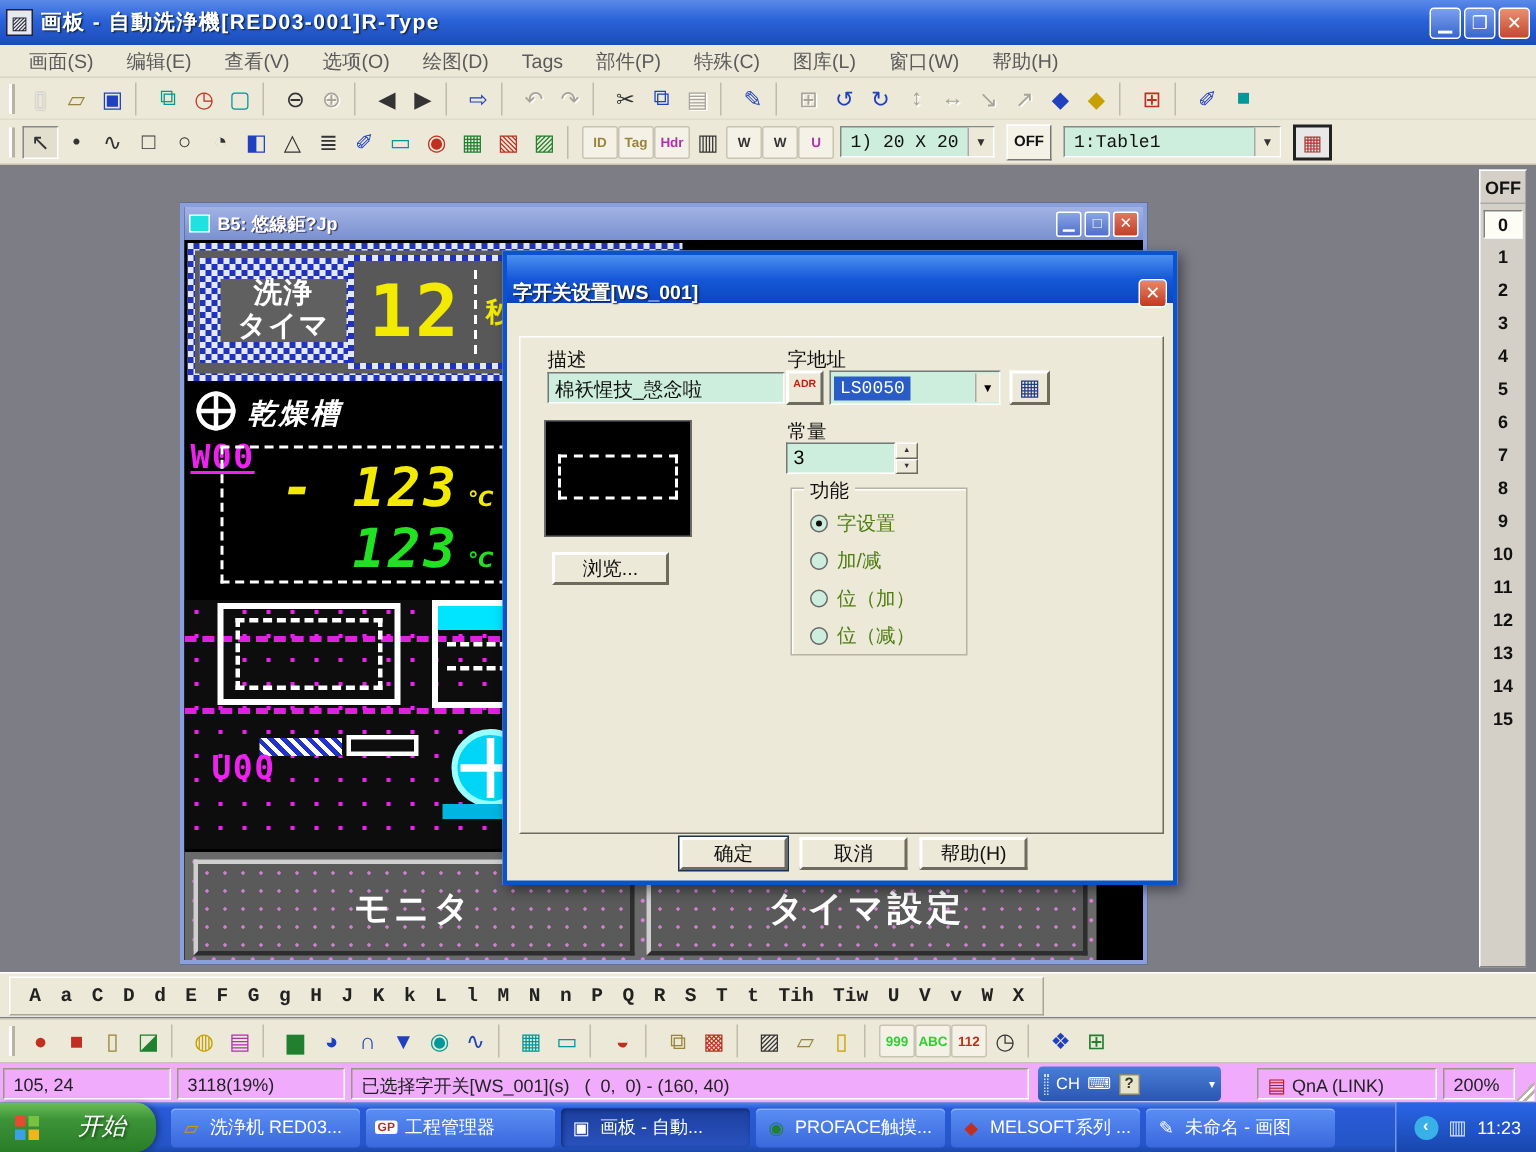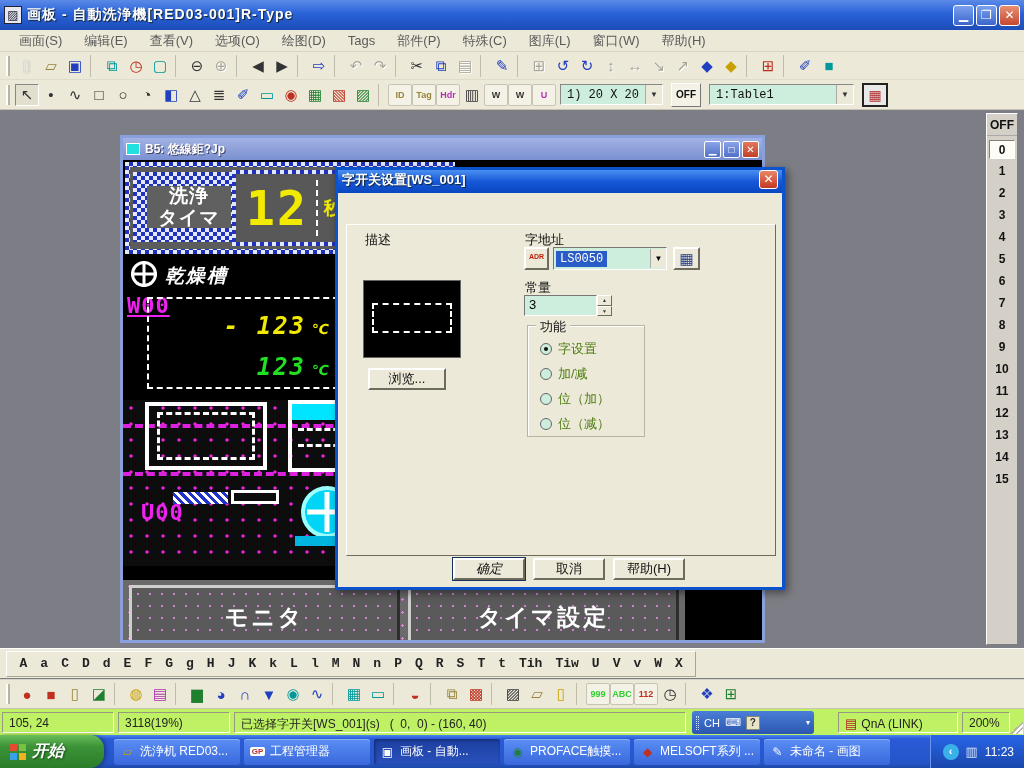--- a/index.html
+++ b/index.html
@@ -103,21 +103,21 @@
     background:#fff; transform:translateY(-50%); }
   .wlabel, .ulabel { font-family:"DejaVu Sans Mono","Liberation Mono",monospace; color:#ee22ee;
     font-weight:bold; font-size:22px; letter-spacing:1px; }
   .hmi-row2 .wlabel { position:absolute; left:4px; top:38px;text-decoration:underline; }
   .tempgroups { position:absolute; left:24px; top:8px; display:flex; gap:26px; }
   .tgroup { width:192px;font-style:italic; }
   .tg-title { color:#fff; font-weight:bold; font-size:19px; letter-spacing:2px; margin-left:18px; }
   .tg-box { margin-top:8px; border:2px dashed #fff; height:92px; padding:6px 8px 0;
     display:flex; flex-direction:column; justify-content:space-around; }
   .trow { display:flex; align-items:baseline; justify-content:flex-end; }
-  .t-set, .t-act { font-size:24px; letter-spacing:2px; }
+  .t-set, .t-act { font-size:36px; letter-spacing:2px; }
   .tunit { font-size:14px; font-weight:bold; margin-left:6px; }
 
   .dots { background-color:#0d0d0d;
     background-image:radial-gradient(circle,#ee22ee 1.5px,transparent 1.7px);
     background-size:16px 16px; }
   .hmi-row3 { position:absolute; left:0; top:240px; width:639px; height:166px; }
   .dashline { position:absolute; left:0; right:0; border-top:4px dashed #dd22dd; }
   .tank { position:absolute; border:4px solid #fff; }
   .tank .inner-dash { position:absolute; left:8px; right:8px; top:6px; bottom:6px; border:3px dashed #fff; }
   .tankC .band { position:absolute; left:0; right:0; top:0; height:16px; background:#00e5ff; }
@@ -130,32 +130,32 @@
   .pump::after { content:""; position:absolute; top:50%; left:2px; right:2px; height:5px;
     background:#fff; transform:translateY(-50%); }
   .pumpbase { position:absolute; left:172px; top:136px; width:66px; height:10px; background:#00b5e0; }
   .pipe { position:absolute; border:3px solid #fff; height:14px; }
   .pipe.hatch { background:repeating-linear-gradient(45deg,#2233cc 0 3px,#fff 3px 6px); border:none; height:12px; }
   .hmi-row3 .ulabel { position:absolute; left:18px; top:100px; }
 
   .dots-gray { background-color:#6a6a6a;
     background-image:radial-gradient(circle,#e080e0 1.2px,transparent 1.4px);
     background-size:13px 13px; }
-  .hmi-row4 { position:absolute; left:0; top:420px; width:562px; height:74px;
+  .hmi-row4 { position:absolute; left:0; top:408px; width:608px; height:74px;
     display:flex; gap:8px; padding:5px 6px; }
   .hmi-btn { flex:1; background:#5a5a5a; border:3px solid; border-color:#cfcfcf #2e2e2e #2e2e2e #cfcfcf;
     background-image:radial-gradient(circle,#d080d0 1px,transparent 1.2px); background-size:12px 12px;
     display:flex; align-items:center; justify-content:center; color:#fff; font-weight:bold;
     font-size:23px; letter-spacing:3px; }
 
   
   .dialog { position:absolute; left:335px; top:57px; width:450px; height:423px; z-index:3;
     background:#ece9d8; border:3px solid #0a53cc; box-shadow:3px 3px 8px rgba(0,0,0,.45); }
   .dlg-title { height:23px; background:linear-gradient(180deg,#4a90f0,#1658d8 50%,#0a46c0);
-    display:flex; align-items:flex-end; padding:4px 4px; }
+    display:flex; align-items:flex-start; padding:16px 4px; }
   .dlg-title .dtext { color:#fff; font-weight:bold; font-size:13px; text-shadow:1px 1px 1px #123; }
   .dlg-close { margin-left:auto; width:19px; height:19px; border-radius:3px; border:1px solid #fff;
     background:linear-gradient(180deg,#e88868,#c43820); color:#fff; font-weight:bold; font-size:12px;
     line-height:17px; text-align:center; }
   .tabs { position:absolute; left:10px; top:32px; display:flex; }
   .tab { font-size:13px; color:#222; padding:3px 10px 4px; border:1px solid #9a9684; border-bottom:none;
     border-radius:3px 3px 0 0; background:#e4e0d0; margin-right:2px; position:relative; top:2px; }
   .tab.active { background:#f6f4ea; top:0; padding-top:5px; z-index:2; border-color:#888 #888 #f6f4ea #fff; }
   .tabpanel { position:absolute; left:8px; top:54px; width:430px; height:332px;
     border:1px solid; border-color:#fff #6d6a5e #6d6a5e #fff; background:#ece9d8; }
@@ -190,36 +190,36 @@
     font-size:13px; color:#111; }
   .radio-row { display:flex; align-items:center; margin-bottom:7px; }
   .radio-dot { width:12px; height:12px; border-radius:50%; background:#cdeedd; border:1px solid #666;
     margin-right:6px; position:relative; }
   .radio-row.on .radio-dot::after { content:""; position:absolute; left:3px; top:3px; width:4px; height:4px;
     border-radius:50%; background:#111; }
   .radio-row .rlabel { font-size:13px; color:#4d7c0f; }
   .dlg-buttons { position:absolute; left:0; bottom:7px; width:100%; display:flex; gap:8px;
     padding-left:115px; }
   .dlg-btn { width:72px; height:22px; line-height:18px; }
-  .dlg-btn.default { outline:1px solid #16325c;font-style:italic; }
+  .dlg-btn.default { outline:1px solid #16325c; }
 
   
   .letterbar { position:absolute; left:0; top:648px; width:1024px; height:30px; background:#ece9d8;
     border-top:1px solid #fff; display:flex; align-items:center; padding-left:6px; }
   .letterwrap { display:flex; align-items:center; border:1px solid; border-color:#fff #aaa696 #aaa696 #fff;
     height:26px; padding:0 6px; }
   .letter-key { font-size:13px; font-weight:bold; color:#222; padding:0 6.5px;
     font-family:"Liberation Mono","DejaVu Sans Mono",monospace; }
 
   
   .partsbar { position:absolute; left:0; top:679px; width:1024px; height:29px; background:#ece9d8;
     border-top:1px solid #d8d4c4; display:flex; align-items:center; padding-left:4px; }
 
   
-  .statusbar { position:absolute; left:0; top:708px; width:1024px; height:27px; background:#bef264;
+  .statusbar { position:absolute; left:0; top:708px; width:1024px; height:27px; background:#f0abfc;
     border-top:1px solid #c8c4b4; }
   .scell { position:absolute; top:3px; height:21px; border:1px solid; border-color:#9a9684 #fff #fff #9a9684;
     font-size:12px; color:#222; padding:3px 6px 0; overflow:hidden; }
   .langbar { position:absolute; left:692px; top:2px; width:122px; height:23px;
     background:linear-gradient(180deg,#4a7ed8,#2a56b0); border-radius:3px; display:flex;
     align-items:center; color:#fff; font-size:11px; padding:0 4px; gap:5px; }
   .langbar .lgrip { width:3px; height:14px; border-left:1px dotted #cdf; border-right:1px dotted #cdf; }
   .langbar .boxed { background:#e8e4c8; color:#333; border:1px solid #887; width:14px; height:14px;
     font-size:10px; line-height:12px; text-align:center; font-weight:bold; }
   .bookicon { color:#b02020; font-size:13px; margin-right:4px; }
@@ -231,21 +231,21 @@
     background:linear-gradient(180deg,#4a86f0 0%,#2a5ad8 12%,#2456c8 85%,#1c48a8 100%); display:flex;
     align-items:center; }
   .startbtn { width:104px; height:33px; border-radius:0 14px 14px 0;
     background:linear-gradient(180deg,#6abf58 0%,#3c9338 35%,#2a7d28 100%);
     display:flex; align-items:center; padding-left:10px; gap:6px;
     box-shadow:2px 0 4px rgba(0,0,0,.35); }
   .startlogo { width:16px; height:16px; display:grid; grid-template-columns:7px 7px; grid-gap:2px; }
   .startlogo i { width:7px; height:7px; display:block; }
   .startlogo .r{background:#e84a30}.startlogo .g{background:#7ac142}
   .startlogo .b{background:#3aa0e8}.startlogo .y{background:#f0b420}
-  .starttext { color:#fff; font-weight:bold; font-style:italic; font-size:16px; text-shadow:1px 1px 2px #1a4a18; }
+  .starttext { color:#fff; font-weight:normal; font-style:italic; font-size:16px; text-shadow:1px 1px 2px #1a4a18;margin-left:20px; }
   .tasks { display:flex; gap:4px; margin-left:10px; flex:1; }
   .taskbtn { width:126px; height:26px; border-radius:3px;
     background:linear-gradient(180deg,#5a8ef4,#3a68dc); box-shadow:inset 0 1px 0 #8ab0f8;
     display:flex; align-items:center; padding:0 6px; gap:5px; color:#fff; font-size:12px;
     overflow:hidden; white-space:nowrap; }
   .taskbtn.active { background:linear-gradient(180deg,#1c3f9e,#2a52be); box-shadow:inset 1px 1px 3px #102a70; }
   .taskbtn .ticon { font-size:12px; width:15px; text-align:center; flex:none; }
   .taskbtn .ticon.txt { font-size:8px; font-weight:bold; background:#fff; color:#b03030; border-radius:2px; }
   .tray { height:33px; display:flex; align-items:center; gap:7px; padding:0 10px 0 12px;
     background:linear-gradient(180deg,#2a66e8,#1846ac); border-left:1px solid #6a96f0; }
@@ -478,20 +478,21 @@
       </div>
     </div>
 
     <div class="dialog">
       <div class="dlg-title">
         <span class="dtext">字开关设置[WS_001]</span>
         <span class="dlg-close">✕</span>
       </div>
       <div class="tabpanel">
         <span class="flabel" style="left:18px;top:6px">描述</span>
+        <span class="field" style="left:18px;top:23px;width:158px;height:21px">棉袄惺技_愨念啦</span>
 
         <span class="flabel" style="left:178px;top:6px">字地址</span>
         <span class="adrbtn btn3d">ADR</span>
         <span class="addr-combo">
           <span class="sel">LS0050</span>
           <span class="carr">▼</span>
         </span>
         <span class="keybtn btn3d">▦</span>
 
         <div class="preview">

